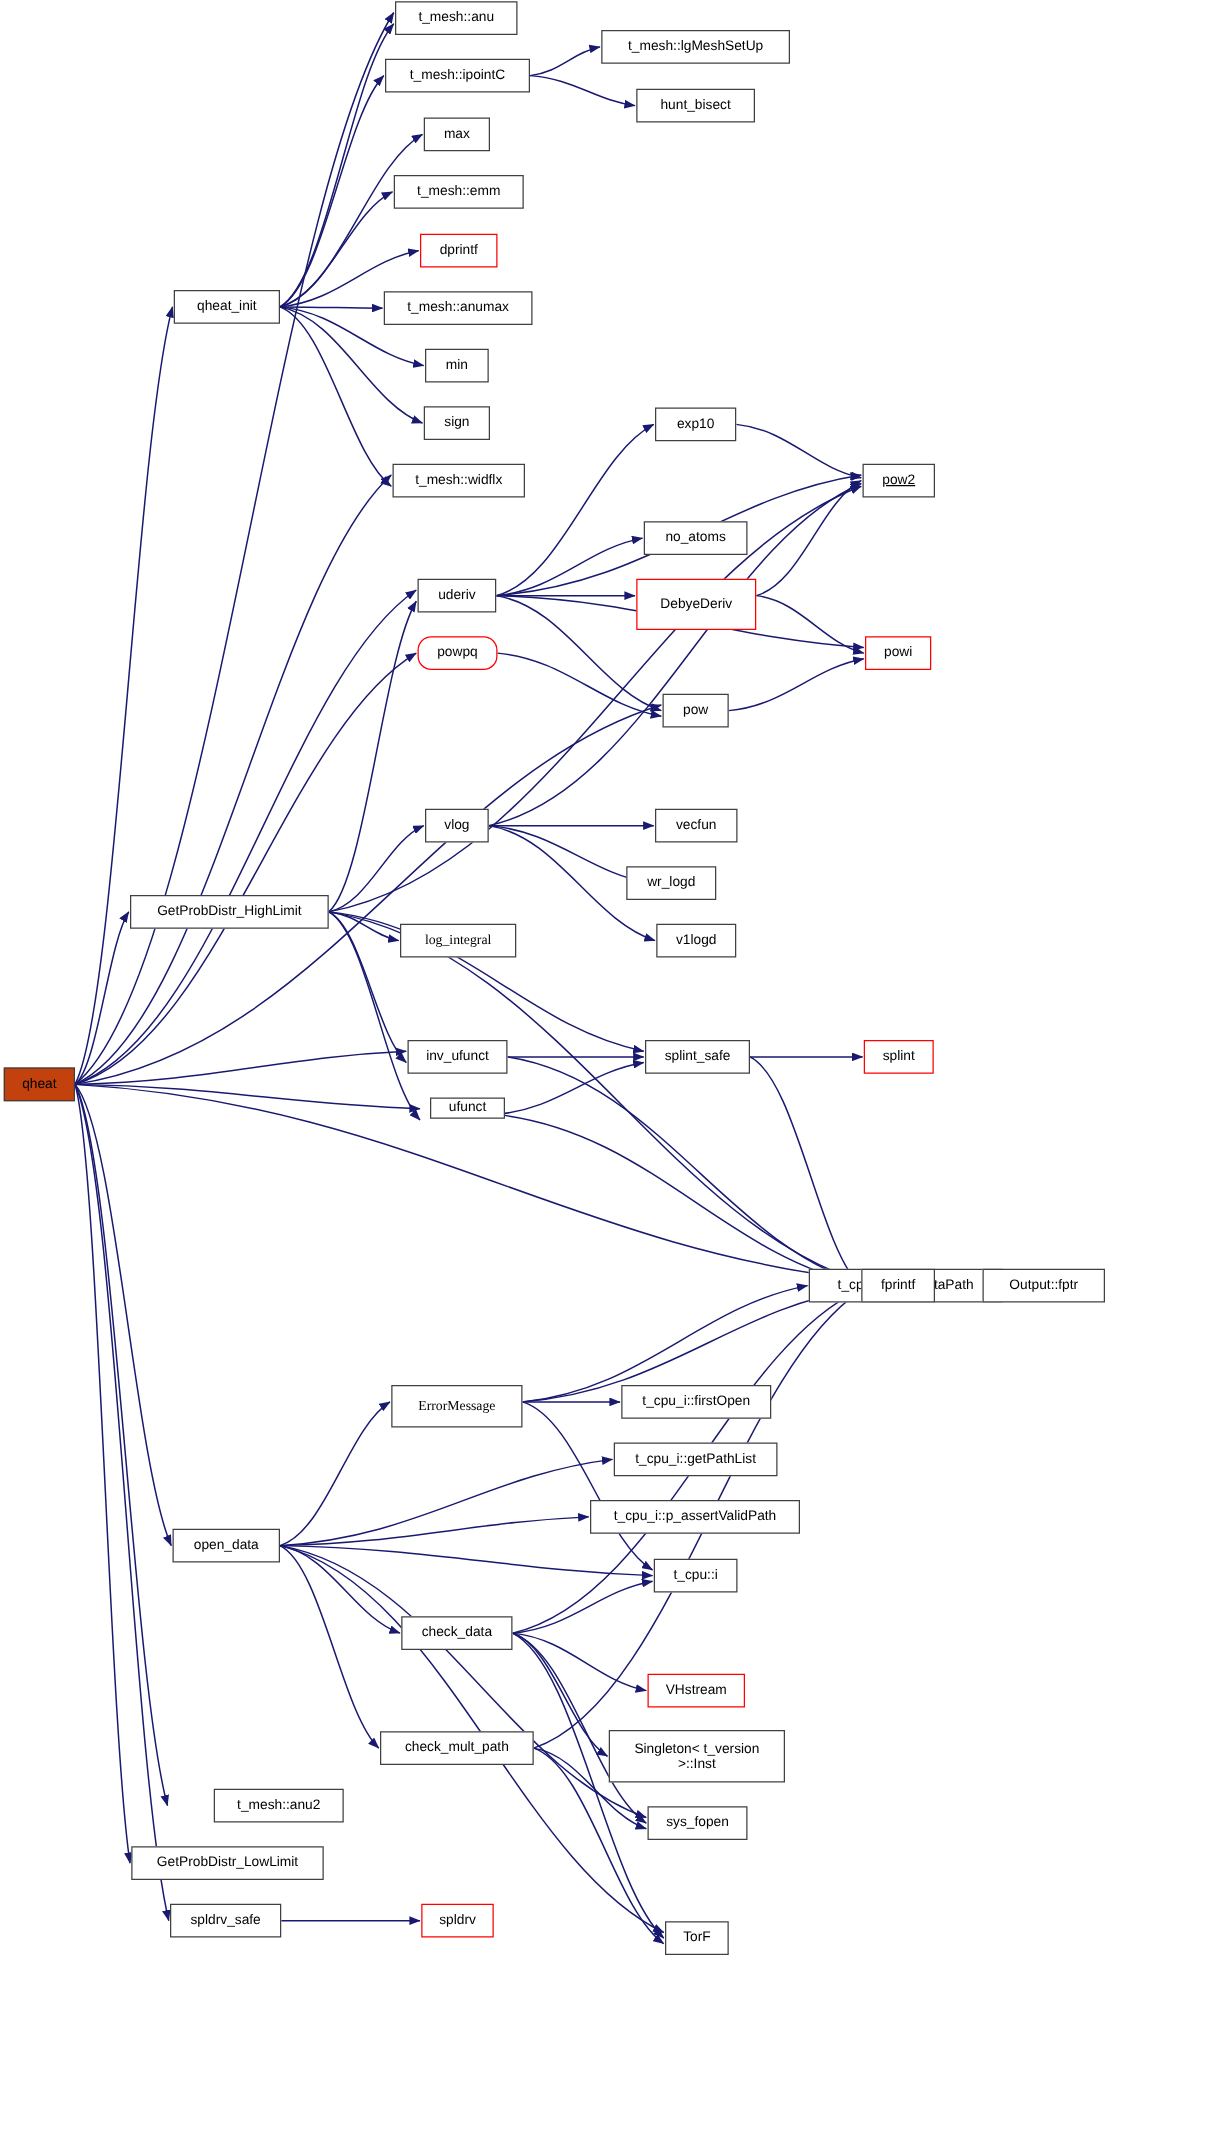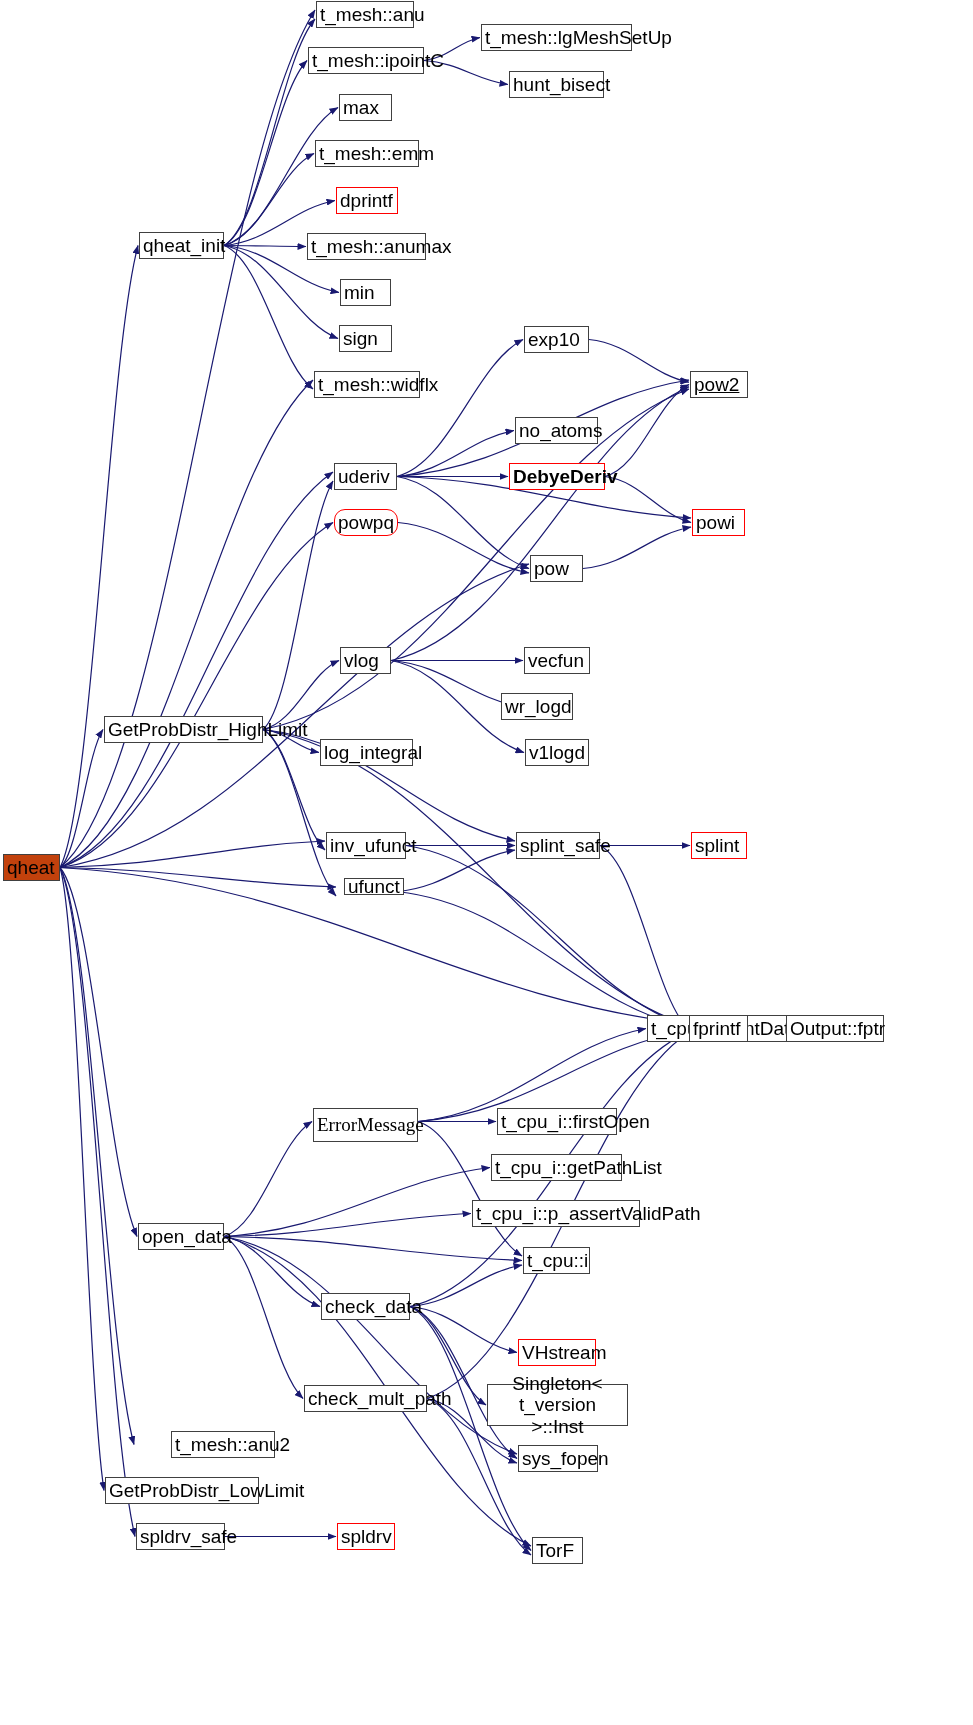--- a/index.html
+++ b/index.html
@@ -1,22 +1,22 @@
 <!DOCTYPE html>
 <html><head>
 <meta charset="utf-8">
 <style>
   html,body{margin:0;padding:0;background:#ffffff;}
   #canvas{position:relative;width:973px;height:1725px;background:#ffffff;
           font-family:"Liberation Sans",sans-serif;overflow:hidden;}
   #edges{position:absolute;left:0;top:0;width:973px;height:1725px;pointer-events:none;}
   .node{position:absolute;box-sizing:border-box;background:#ffffff;
         border:1px solid #404040;display:flex;align-items:center;
-        text-align:center;color:#000000;
-        font-size:19px;line-height:1.12;white-space:pre-line;}
+        justify-content:center;text-align:center;color:#000000;
+        font-size:11px;line-height:1.12;white-space:pre-line;}
   .node.red{border-color:#ff0000;}
   .node.root{background:#c2410c;border-color:#404040;}
   .node span{display:block;padding:0 3px;}
 </style>
 </head>
 <body>
 
 <div id="canvas">
   <svg id="edges" viewBox="0 0 973 1725" xmlns="http://www.w3.org/2000/svg">
     <defs>
@@ -116,30 +116,30 @@
       <div class="node" style="left: 315px; top: 140px; width: 104px; height: 27px;"><span>t_mesh::emm</span></div>
       <div class="node red" style="left: 336px; top: 187px; width: 62px; height: 27px;"><span>dprintf</span></div>
       <div class="node" style="left: 307px; top: 233px; width: 119px; height: 27px;"><span>t_mesh::anumax</span></div>
       <div class="node" style="left: 340px; top: 279px; width: 51px; height: 27px;"><span>min</span></div>
       <div class="node" style="left: 339px; top: 325px; width: 53px; height: 27px;"><span>sign</span></div>
       <div class="node" style="left: 314px; top: 371px; width: 106px; height: 27px;"><span>t_mesh::widflx</span></div>
       <div class="node" style="left: 524px; top: 326px; width: 65px; height: 27px;"><span>exp10</span></div>
       <div class="node" style="left: 690px; top: 371px; width: 58px; height: 27px; text-decoration: underline;"><span>pow2</span></div>
       <div class="node" style="left: 515px; top: 417px; width: 83px; height: 27px;"><span>no_atoms</span></div>
       <div class="node" style="left: 334px; top: 463px; width: 63px; height: 27px;"><span>uderiv</span></div>
-      <div class="node red" style="left: 509px; top: 463px; width: 96px; height: 27px; font-weight: bold;"><span>DebyeDeriv</span></div>
+      <div class="node red" style="left: 509px; top: 463px; width: 96px; height: 41px;"><span>DebyeDeriv</span></div>
       <div class="node red" style="left: 692px; top: 509px; width: 53px; height: 27px;"><span>powi</span></div>
       <div class="node red" style="left: 334px; top: 509px; width: 64px; height: 27px; border-radius: 11px;"><span>powpq</span></div>
       <div class="node" style="left: 530px; top: 555px; width: 53px; height: 27px;"><span>pow</span></div>
       <div class="node" style="left: 340px; top: 647px; width: 51px; height: 27px;"><span>vlog</span></div>
       <div class="node" style="left: 524px; top: 647px; width: 66px; height: 27px;"><span>vecfun</span></div>
       <div class="node" style="left: 501px; top: 693px; width: 72px; height: 27px;"><span>wr_logd</span></div>
       <div class="node" style="left: 525px; top: 739px; width: 64px; height: 27px;"><span>v1logd</span></div>
       <div class="node" style="left: 104px; top: 716px; width: 159px; height: 27px;"><span>GetProbDistr_HighLimit</span></div>
-      <div class="node" style="left: 320px; top: 739px; width: 93px; height: 27px;"><span>log_integral</span></div>
+      <div class="node" style="left: 320px; top: 739px; width: 93px; height: 27px; font-family: Liberation Serif, serif;"><span>log_integral</span></div>
       <div class="node" style="left: 326px; top: 832px; width: 80px; height: 27px;"><span>inv_ufunct</span></div>
       <div class="node" style="left: 516px; top: 832px; width: 84px; height: 27px;"><span>splint_safe</span></div>
       <div class="node red" style="left: 691px; top: 832px; width: 56px; height: 27px;"><span>splint</span></div>
       <div class="node" style="left: 344px; top: 878px; width: 60px; height: 17px;"><span>ufunct</span></div>
       <div class="node" style="left: 647px; top: 1015px; width: 155px; height: 27px;"><span>t_cpu_i::printDataPath</span></div>
       <div class="node" style="left: 689px; top: 1015px; width: 59px; height: 27px;"><span>fprintf</span></div>
       <div class="node" style="left: 786px; top: 1015px; width: 98px; height: 27px;"><span>Output::fptr</span></div>
       <div class="node" style="left: 313px; top: 1108px; width: 105px; height: 34px; font-family: Liberation Serif, serif;"><span>ErrorMessage</span></div>
       <div class="node" style="left: 497px; top: 1108px; width: 120px; height: 27px;"><span>t_cpu_i::firstOpen</span></div>
       <div class="node" style="left: 491px; top: 1154px; width: 131px; height: 27px;"><span>t_cpu_i::getPathList</span></div>

